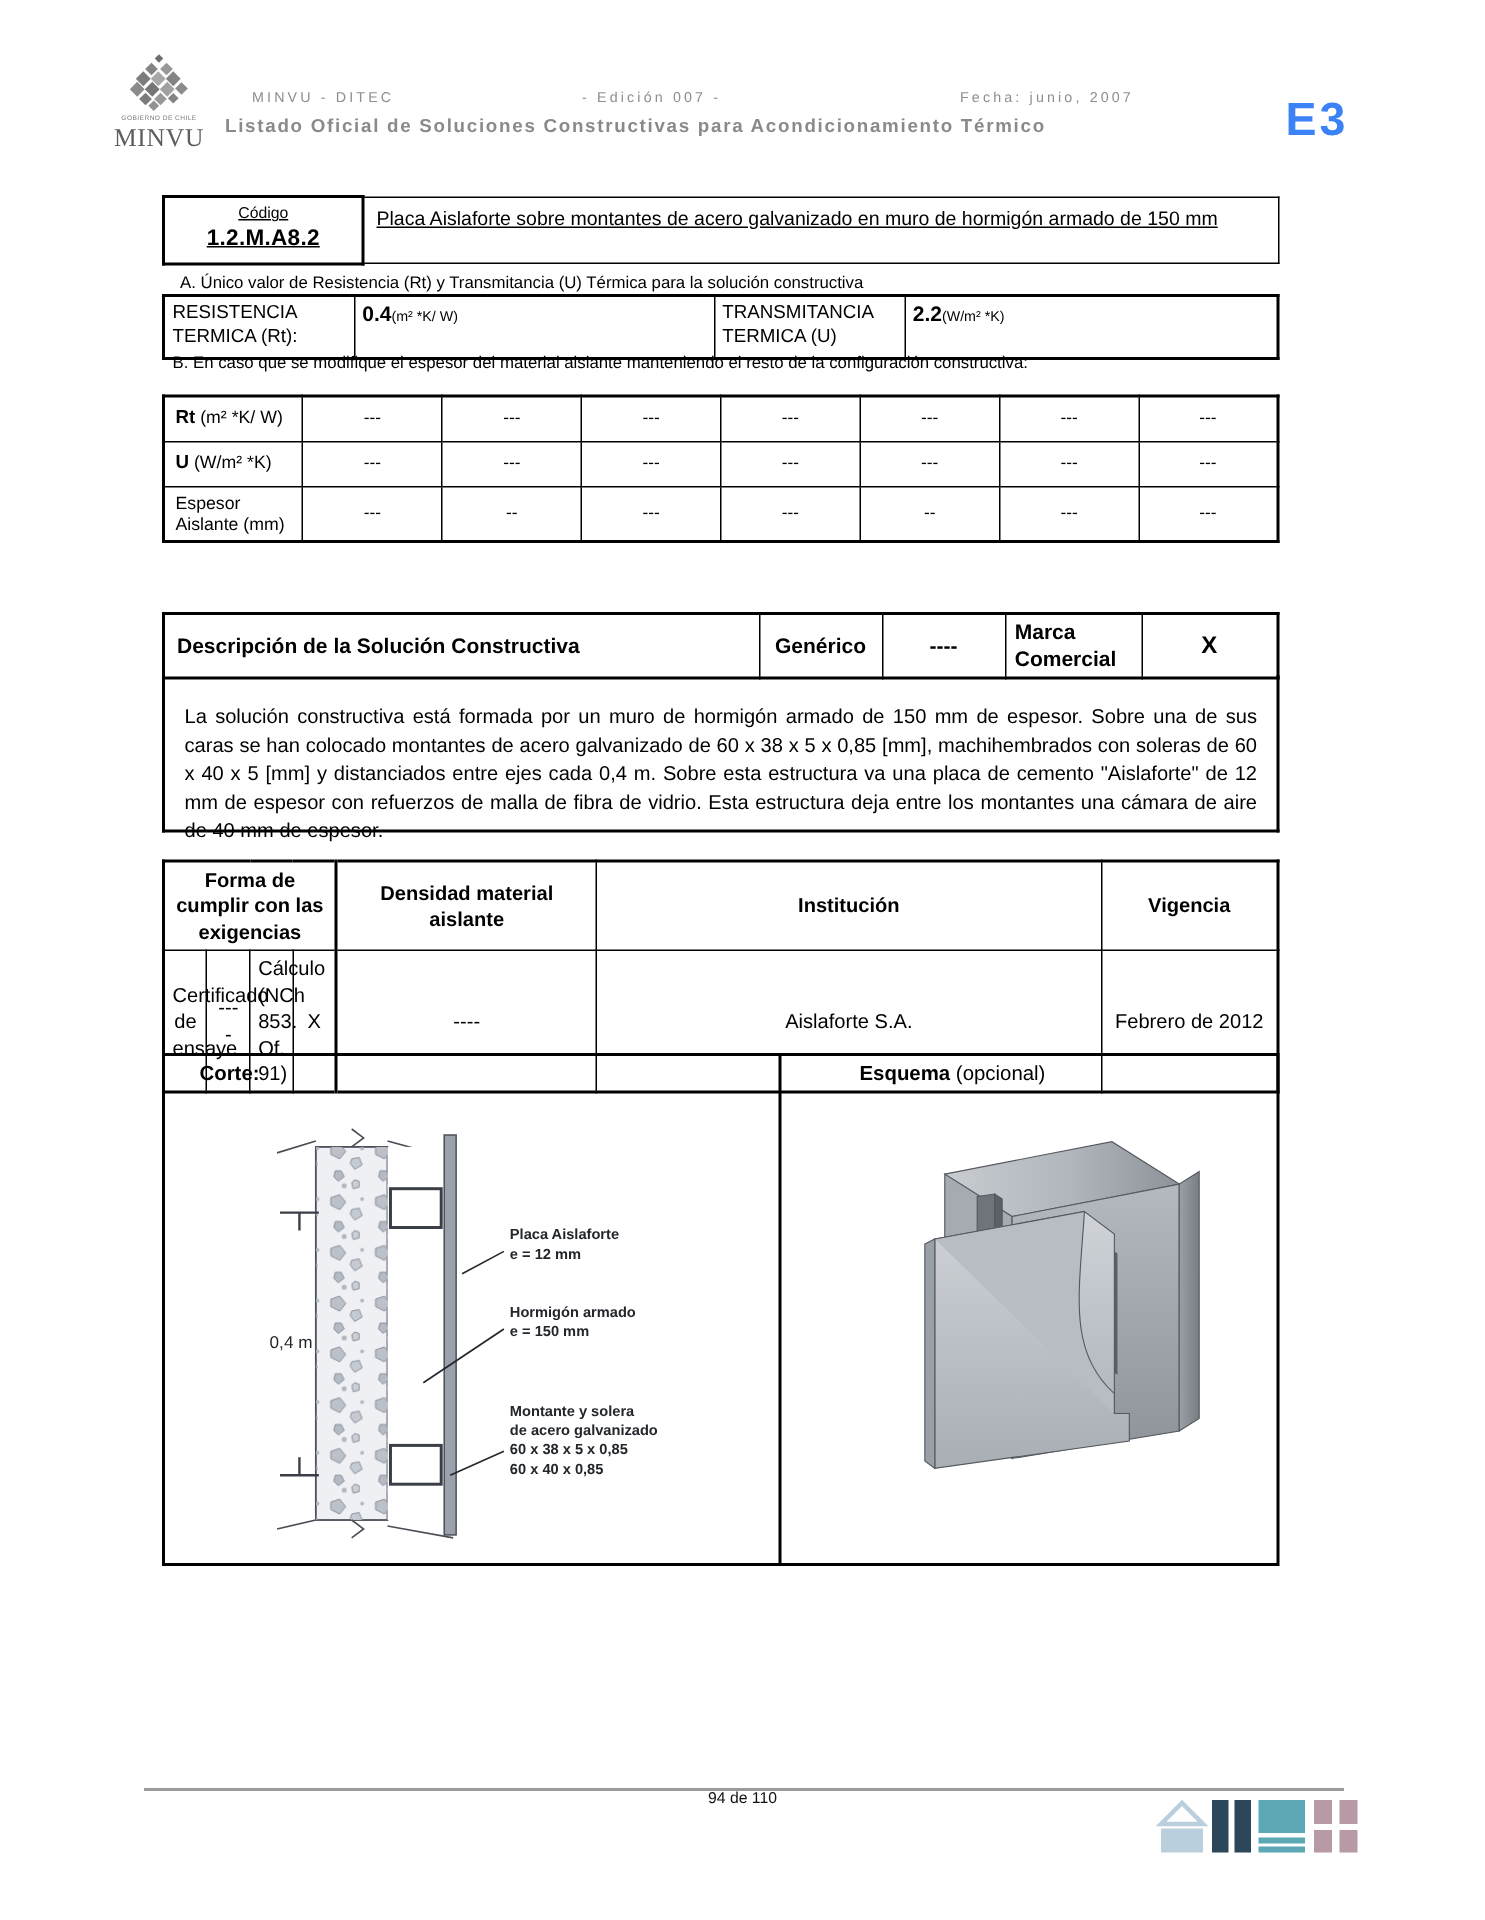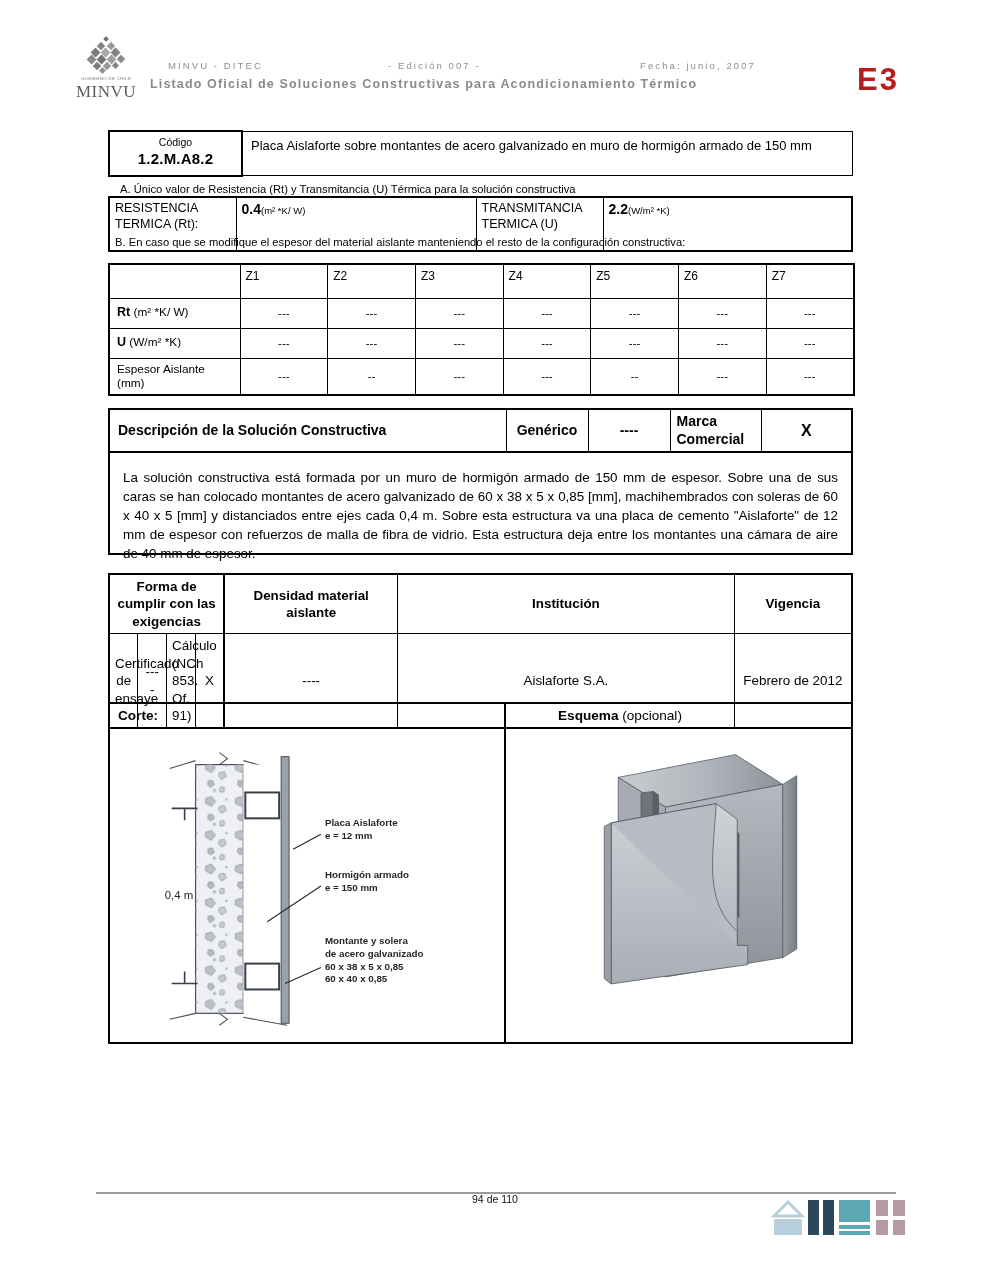--- a/index.html
+++ b/index.html
@@ -26,39 +26,39 @@
                color:#8e8e8e; font-family:"Liberation Sans",sans-serif; white-space:nowrap; }
   .hdr-minvu-ditec { left:168px; }
   .hdr-edicion { left:388px; }
   .hdr-fecha { left:640px; }
 
   .hdr-title { position:absolute; left:150px; top:77px; font-size:12.5px;
                letter-spacing:1.15px; font-weight:bold; color:#8a8a8a;
                font-family:"Liberation Sans",sans-serif; white-space:nowrap; }
 
   .hdr-e3 { position:absolute; left:857px; top:62px; font-size:31px; font-weight:bold;
-            letter-spacing:2px; color:#b91c1c; font-family:"Liberation Sans",sans-serif; }
+            letter-spacing:2px; color:#3b82f6; font-family:"Liberation Sans",sans-serif; }
 
   
   .tbl { border-collapse: collapse; table-layout: fixed; }
   .tbl td, .tbl th { border:1px solid #000; vertical-align: top; padding:3px 5px;
                      font-size:12.5px; line-height:1.25; font-weight:normal; text-align:left; }
 
   
-  .codigo-wrap { position:absolute; left:108px; top:130px; width:880px; }
+  .codigo-wrap { position:absolute; left:108px; top:130px; width:880px;text-decoration:underline; }
   #codigo-table { width:745px; }
   #codigo-table .c-code { width:133px; text-align:center; border:2.4px solid #000; padding:4px 2px 6px; }
   #codigo-table .c-desc { border:1.2px solid #000; padding:5px 8px; font-size:13px; line-height:1.35; }
   .codigo-label { font-size:10.5px; display:block; margin-bottom:1px; }
   .codigo-value { font-size:15px; font-weight:bold; letter-spacing:0.2px; display:block; }
 
   
   .secA-cap { position:absolute; left:120px; top:183px; font-size:11.2px; white-space:nowrap; }
   #secA-table { position:absolute; left:108px; top:196px; width:745px; border:2.4px solid #000; }
-  #secA-table td { height:54px; position:relative; vertical-align:top; }
+  #secA-table td { height:42px; position:relative; vertical-align:top; }
   .sa-lbl { width:127px; font-size:11.8px; line-height:1.32; padding:3px 4px; }
   .sa-val { text-align:right; vertical-align:bottom; padding:0 4px 3px 0; }
   .sa-num { font-size:14px; font-weight:bold; }
   .sa-unit { font-size:9.5px; }
 
   
   .secB-cap { position:absolute; left:115px; top:236px; font-size:11.2px; white-space:nowrap; }
   #secB-table { position:absolute; left:108px; top:263px; width:745px; border:2.4px solid #000; }
   #secB-table td { text-align:center; font-size:11.5px; height:30px; vertical-align:middle; }
   #secB-table tr.hdr td { height:34px; text-align:left; vertical-align:top; padding-top:4px; font-size:12px; }
@@ -87,21 +87,21 @@
   #forma-table tr.fhdr td { height:57px; font-weight:bold; }
   #forma-table tr.fbody td { height:70px; }
   #forma-table td.normal { font-weight:normal; }
   .fw1 { width:89px; } .fw2 { width:47px; } .fw3 { width:60px; } .fw4 { width:64px; }
   .fw5 { width:134px; } .fw6 { width:260px; } .fw7 { width:91px; }
   .f-x { font-size:16px; font-weight:bold; }
   .thickright { border-right:2.4px solid #000 !important; }
 
   
   #draw-wrap { position:absolute; left:108px; top:702px; width:745px; height:342px;
-               border:2.4px solid #000; display:flex; }
+               border:2.4px solid #000; display:flex;padding-left:15px; }
   .draw-cell { position:relative; height:100%; }
   .draw-left { width:396px; border-right:2.4px solid #000; }
   .draw-right { flex:1;margin-left:44px; }
   .draw-cap { position:absolute; left:8px; top:4px; font-size:13.6px; font-weight:bold; }
   .draw-cap span.light { font-weight:normal; }
 
   .fig { position:absolute; left:0; top:22px; width:100%; height:318px; }
 
   
   .footer-rule { position:absolute; left:96px; top:1192px; width:800px; height:2px;
@@ -171,30 +171,20 @@
     <td class="sa-val">
       <span class="sa-num">2.2</span><span class="sa-unit">(W/m² *K)</span>
     </td>
   </tr>
 </tbody>
   </table>
 
 <div class="secB-cap">B. En caso que se modifique el espesor del material aislante manteniendo el resto de la configuración constructiva:</div>
 <table class="tbl" id="secB-table">
   <tbody>
-      <tr class="hdr">
-    <td class="col0"></td>
-    <td class="colz">Z1</td>
-    <td class="colz">Z2</td>
-    <td class="colz">Z3</td>
-    <td class="colz">Z4</td>
-    <td class="colz">Z5</td>
-    <td class="colz">Z6</td>
-    <td class="colz">Z7</td>
-  </tr>
   <tr>
     <td class="rowlbl"><b>Rt</b><span> (m² *K/ W)</span></td>
     <td>---</td>
     <td>---</td>
     <td>---</td>
     <td>---</td>
     <td>---</td>
     <td>---</td>
     <td>---</td>
   </tr>

